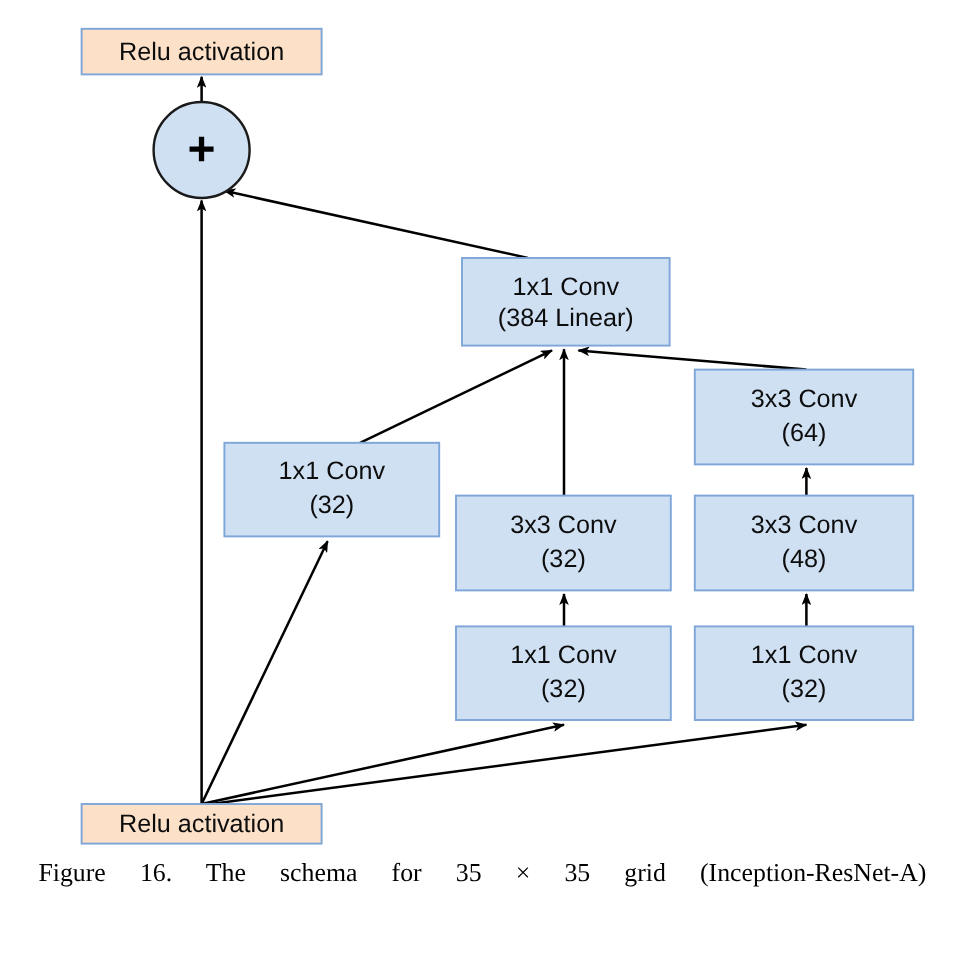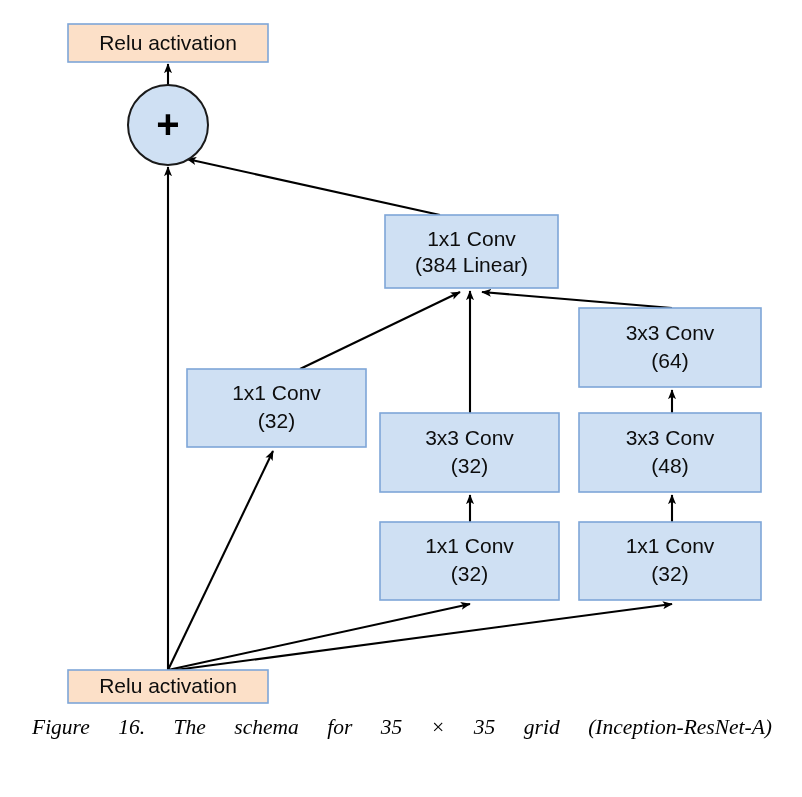--- a/index.html
+++ b/index.html
@@ -61,21 +61,20 @@
   .caption {
     position: absolute;
     left: 32px;
     top: 712px;
     width: 740px;
     font-family: "Liberation Serif", serif;
     font-size: 21.5px;
     line-height: 1.42;
     color: #000000;
     text-align: justify;
-    font-style: italic;
   }
   .caption .cap-line { display: block; }
   .cap-line-1 { text-align: justify; text-align-last: justify; }
 </style>
 </head>
 <body>
 
 <div id="figure-root">
 
   <svg id="diagram" viewBox="0 0 802 712">

